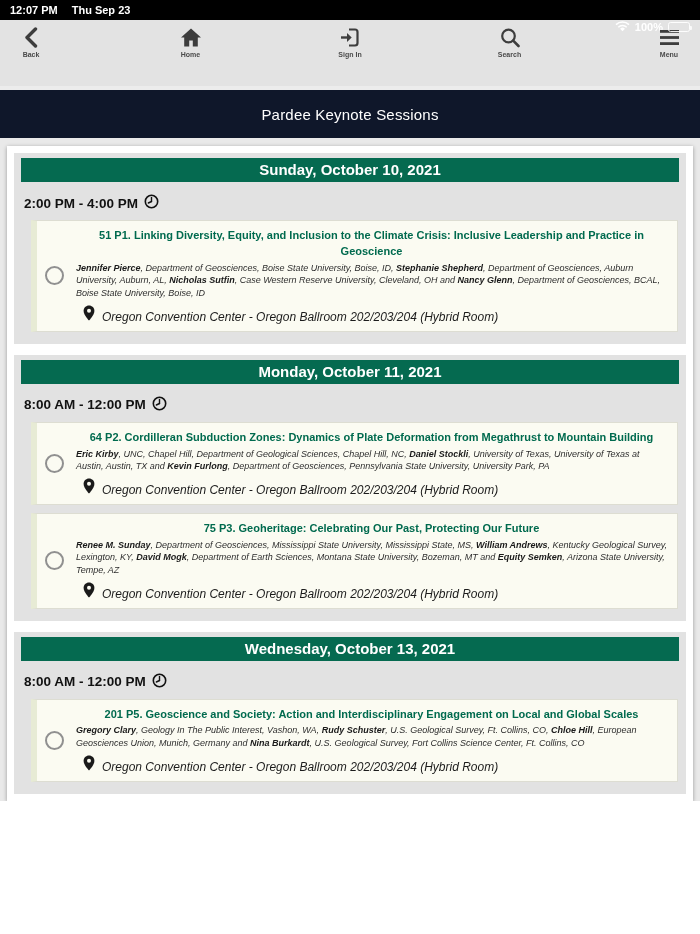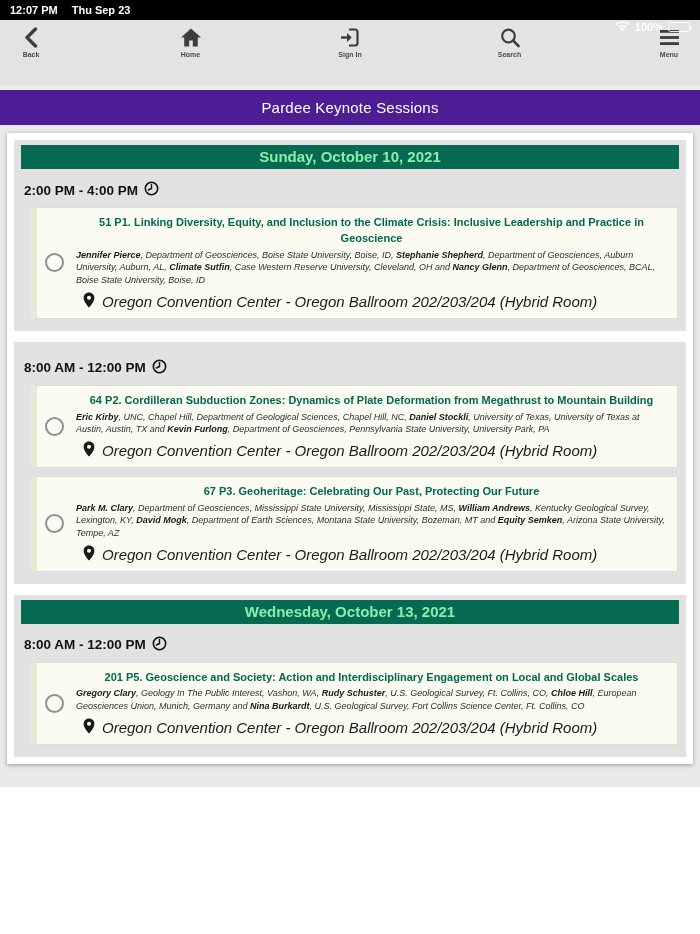--- a/index.html
+++ b/index.html
@@ -21,47 +21,47 @@
   
   .toolbar { height:66px; background:#e3e3e3; display:flex;
              justify-content:space-between; padding:7px 6px 0 6px; }
   .tb-item { display:flex; flex-direction:column; align-items:center; gap:3px;
              width:50px; cursor:pointer; }
   .tb-item svg { display:block; }
   .tb-label { font-size:7px; color:#4a4a4a; font-weight:bold; }
   .toolbar-strip { height:4px; background:#ececec; }
 
   
-  .banner { height:35px; background:#4c1d95; display:flex; align-items:center;
+  .banner { height:48px; background:#0f172a; display:flex; align-items:center;
             justify-content:center;text-align:center; }
   .banner-title { color:#ffffff; font-size:15px; letter-spacing:.2px; }
 
   
   .page { background:#e9e9e9; min-height:662px; padding:8px 7px 0 7px; }
   .card { background:#ffffff; box-shadow:0 1px 4px rgba(0,0,0,.35);
           padding:7px; }
   .day-block { background:#e2e2e2; padding:5px 7px 8px 7px; margin-bottom:11px; }
   .day-block:last-child { margin-bottom:0; }
-  .day-header { background:#056a50; color:#86efac; text-align:center;
+  .day-header { background:#056a50; color:#ffffff; text-align:center;
                 font-size:15px; font-weight:bold; padding:3px 0 4px 0; }
   .time-row { display:flex; align-items:center; gap:6px; margin:12px 0 4px 3px;
               font-size:13.5px; font-weight:bold; color:#111; }
   .session-card { background:#fbfbf2; border:1px solid #ddddd2;
                   border-left:6px solid #e7ebd5; display:flex; align-items:center;
                   margin:8px 1px 4px 10px; padding:7px 10px 7px 8px; cursor:pointer; }
   .radio { width:19px; height:19px; border:2px solid #909090; border-radius:50%;
            flex:0 0 auto; margin-right:12px; background:transparent; }
   .session-body { flex:1; min-width:0; }
   .session-title { color:#006a4e; font-weight:bold; font-size:11px;
                    line-height:1.45;text-align:center; }
   .session-authors { font-style:italic; font-size:9px; color:#2e2e2e;
                      line-height:1.4; margin-top:2px; }
   .session-authors b { color:#1a1a1a; }
-  .session-location { display:flex; align-items:center; gap:7px; margin-top:5px;
-                      padding-left:7px; font-style:italic; font-size:15px;
+  .session-location { display:flex; align-items:flex-end; gap:7px; margin-top:5px;
+                      padding-left:7px; font-style:italic; font-size:12px;
                       color:#1c1c1c; }
 
   
   .bottom { height:150px; background:#ffffff; position:relative; }
 </style>
 </head>
 <body>
 
 <div class="status-bar">
   <div class="sb-left">
@@ -149,37 +149,38 @@
           <line x1="8" y1="8" x2="8" y2="3.8" stroke="#111" stroke-width="1.5" stroke-linecap="round"></line>
           <line x1="8" y1="8" x2="4.6" y2="9.6" stroke="#111" stroke-width="1.5" stroke-linecap="round"></line>
         </svg>
       </span>
     </div>
     <div class="sessions">
                 <div class="session-card">
     <span class="radio"></span>
     <div class="session-body">
       <div class="session-title">51 P1. Linking Diversity, Equity, and Inclusion to the Climate Crisis: Inclusive Leadership and Practice in Geoscience</div>
-      <div class="session-authors"><b>Jennifer Pierce</b>, Department of Geosciences, Boise State University, Boise, ID, <b>Stephanie Shepherd</b>, Department of Geosciences, Auburn University, Auburn, AL, <b>Climate Sutfin</b>, Case Western Reserve University, Cleveland, OH and <b>Nancy Glenn</b>, Department of Geosciences, BCAL, Boise State University, Boise, ID</div>
+      <div class="session-authors"><b>Jennifer Pierce</b>, Department of Geosciences, Boise State University, Boise, ID, <b>Stephanie Shepherd</b>, Department of Geosciences, Auburn University, Auburn, AL, <b>Nicholas Sutfin</b>, Case Western Reserve University, Cleveland, OH and <b>Nancy Glenn</b>, Department of Geosciences, BCAL, Boise State University, Boise, ID</div>
       <div class="session-location">
         <span>
           <svg width="12" height="16" viewBox="0 0 12 16">
             <path d="M6 0.5 C2.9 0.5 0.6 2.9 0.6 5.9 C0.6 9.9 6 15.5 6 15.5 C6 15.5 11.4 9.9 11.4 5.9 C11.4 2.9 9.1 0.5 6 0.5 Z" fill="#1a1a1a"></path>
             <circle cx="6" cy="5.7" r="2" fill="#fbfbf2"></circle>
           </svg>
         </span>
         <span class="loc-text">Oregon Convention Center - Oregon Ballroom 202/203/204 (Hybrid Room)</span>
       </div>
     </div>
   </div>
               </div>
   </div>
           </div>
   </section>
         <section class="day-block">
+    <div class="day-header">Monday, October 11, 2021</div>
     <div class="slots">
             <div class="slot">
     <div class="time-row">
       <span class="time-text">8:00 AM - 12:00 PM</span>
       <span>
         <svg width="15" height="15" viewBox="0 0 16 16">
           <circle cx="8" cy="8" r="6.6" fill="none" stroke="#111" stroke-width="1.7"></circle>
           <line x1="8" y1="8" x2="8" y2="3.8" stroke="#111" stroke-width="1.5" stroke-linecap="round"></line>
           <line x1="8" y1="8" x2="4.6" y2="9.6" stroke="#111" stroke-width="1.5" stroke-linecap="round"></line>
         </svg>
@@ -202,22 +203,22 @@
       </div>
     </div>
   </div>
               </div>
   </div>
             <div class="slot">
     <div class="sessions">
                 <div class="session-card">
     <span class="radio"></span>
     <div class="session-body">
-      <div class="session-title">67 P3. Geoheritage: Celebrating Our Past, Protecting Our Future</div>
-      <div class="session-authors"><b>Park M. Clary</b>, Department of Geosciences, Mississippi State University, Mississippi State, MS, <b>William Andrews</b>, Kentucky Geological Survey, Lexington, KY, <b>David Mogk</b>, Department of Earth Sciences, Montana State University, Bozeman, MT and <b>Equity Semken</b>, Arizona State University, Tempe, AZ</div>
+      <div class="session-title">75 P3. Geoheritage: Celebrating Our Past, Protecting Our Future</div>
+      <div class="session-authors"><b>Renee M. Sunday</b>, Department of Geosciences, Mississippi State University, Mississippi State, MS, <b>William Andrews</b>, Kentucky Geological Survey, Lexington, KY, <b>David Mogk</b>, Department of Earth Sciences, Montana State University, Bozeman, MT and <b>Equity Semken</b>, Arizona State University, Tempe, AZ</div>
       <div class="session-location">
         <span>
           <svg width="12" height="16" viewBox="0 0 12 16">
             <path d="M6 0.5 C2.9 0.5 0.6 2.9 0.6 5.9 C0.6 9.9 6 15.5 6 15.5 C6 15.5 11.4 9.9 11.4 5.9 C11.4 2.9 9.1 0.5 6 0.5 Z" fill="#1a1a1a"></path>
             <circle cx="6" cy="5.7" r="2" fill="#fbfbf2"></circle>
           </svg>
         </span>
         <span class="loc-text">Oregon Convention Center - Oregon Ballroom 202/203/204 (Hybrid Room)</span>
       </div>
     </div>

